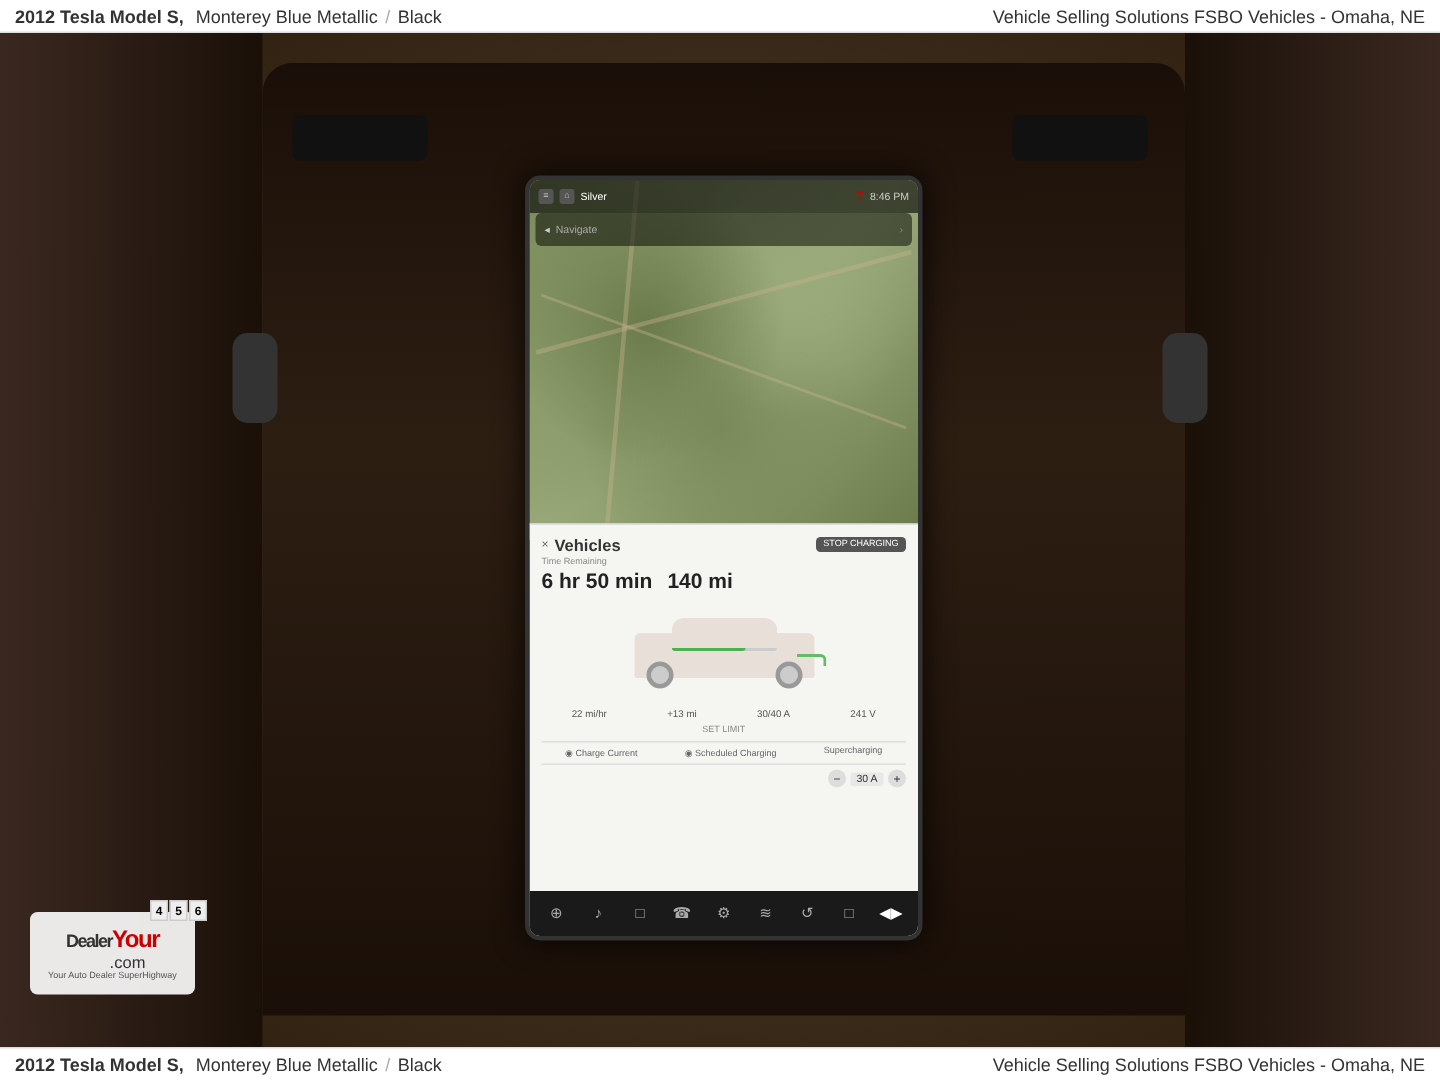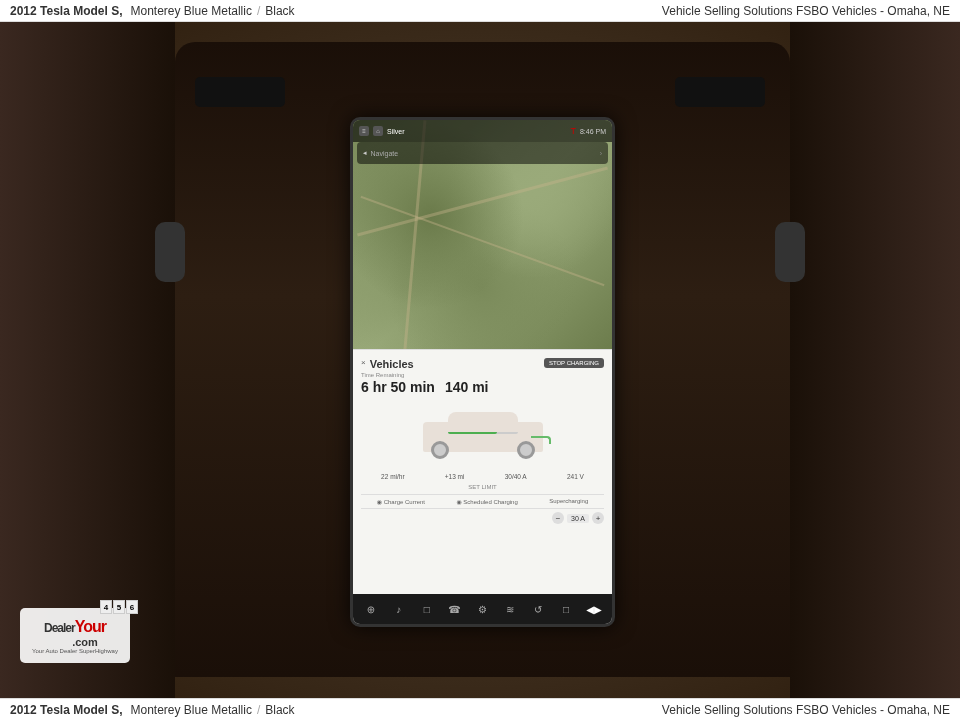--- a/index.html
+++ b/index.html
@@ -473,21 +473,21 @@
       letter-spacing: -1px;
     }
 
     .watermark-logo .dealer {
       color: #333;
       font-size: 12px;
     }
 
     .watermark-tld {
       font-size: 11px;
-      font-weight: bold;
+      font-weight: normal;
       color: #333;
       margin-left: 20px;
     }
 
     .watermark-sub {
       font-size: 6px;
       color: #555;
       text-align: center;
     }
 

